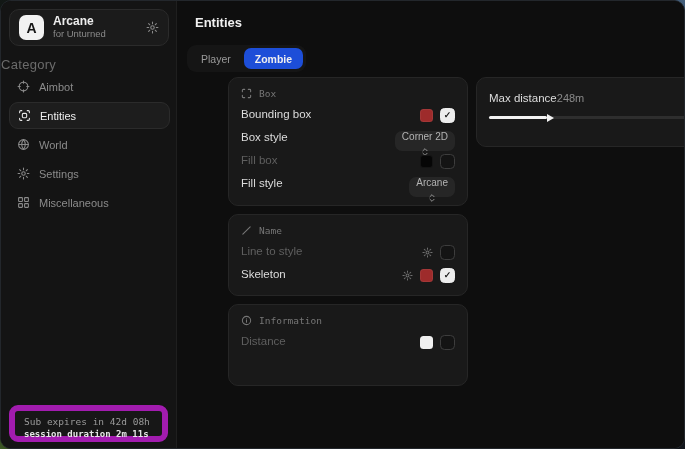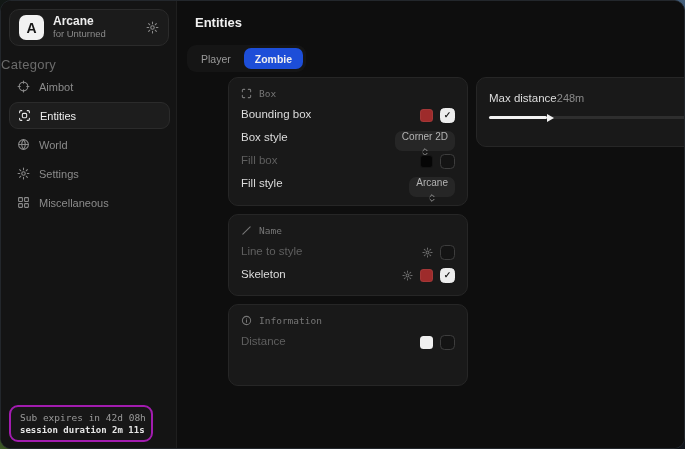--- a/index.html
+++ b/index.html
@@ -37,22 +37,22 @@
   }
   .nav { position:absolute; left:8px; right:6px; top:72px; display:flex; flex-direction:column; gap:2px; }
   .nav-item {
     height:27px; display:flex; align-items:center; gap:9px; padding:0 8px;
     border-radius:9px; color:#8b8b8b; font-size:11px; cursor:default;
   }
   .nav-item.active {
     background:#1d1d1d; border:1px solid #2b2b2b; color:#efefef;
   }
   .status-card {
-    position:absolute; left:8px; bottom:6px; width:144px; height:37px;
-    background:#171717; border:2px solid #a21caf; border-radius:9px;
+    position:absolute; left:8px; bottom:6px; width:159px; height:37px;
+    background:#171717; border:6px solid #a21caf; border-radius:9px;
     padding:5px 9px 0 9px; font-family:"DejaVu Sans Mono", monospace;
   }
   .status-line1 { color:#9a9a9a; font-size:9.5px; white-space:nowrap; }
   .status-line2 { color:#e6e6e6; font-size:9px; font-weight:bold; margin-top:2px; white-space:nowrap; }
   
   .main { position:absolute; left:177px; top:0; right:0; bottom:0; background:#0e0e0e; }
   .page-title { position:absolute; left:17px; top:14px; color:#f0f0f0; font-size:13px; font-weight:bold; }
   .tabs {
     position:absolute; left:9px; top:44px; display:flex; gap:2px;
     background:#151515; border-radius:9px; padding:3px;

